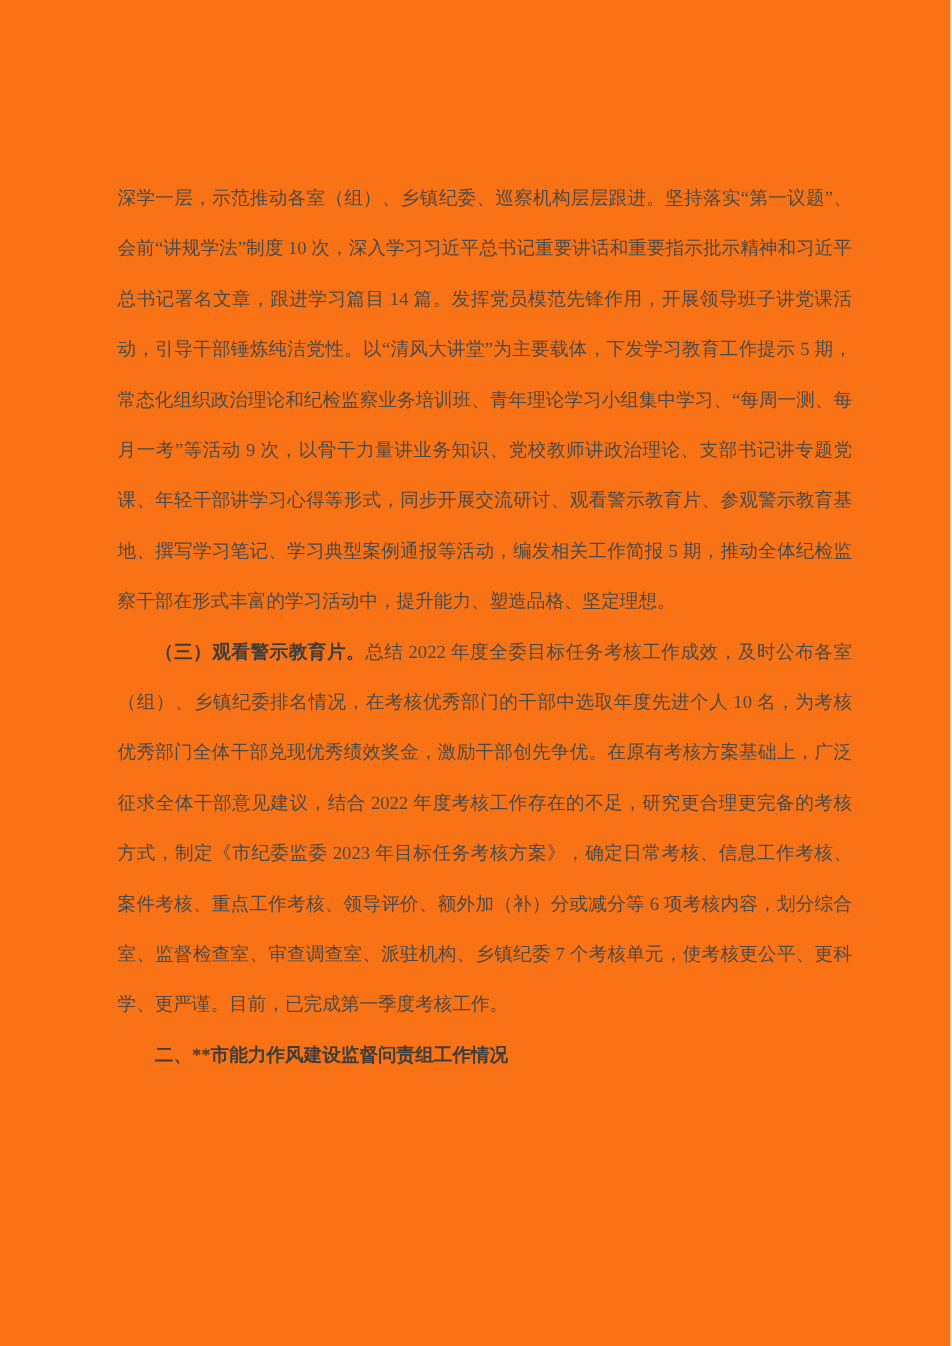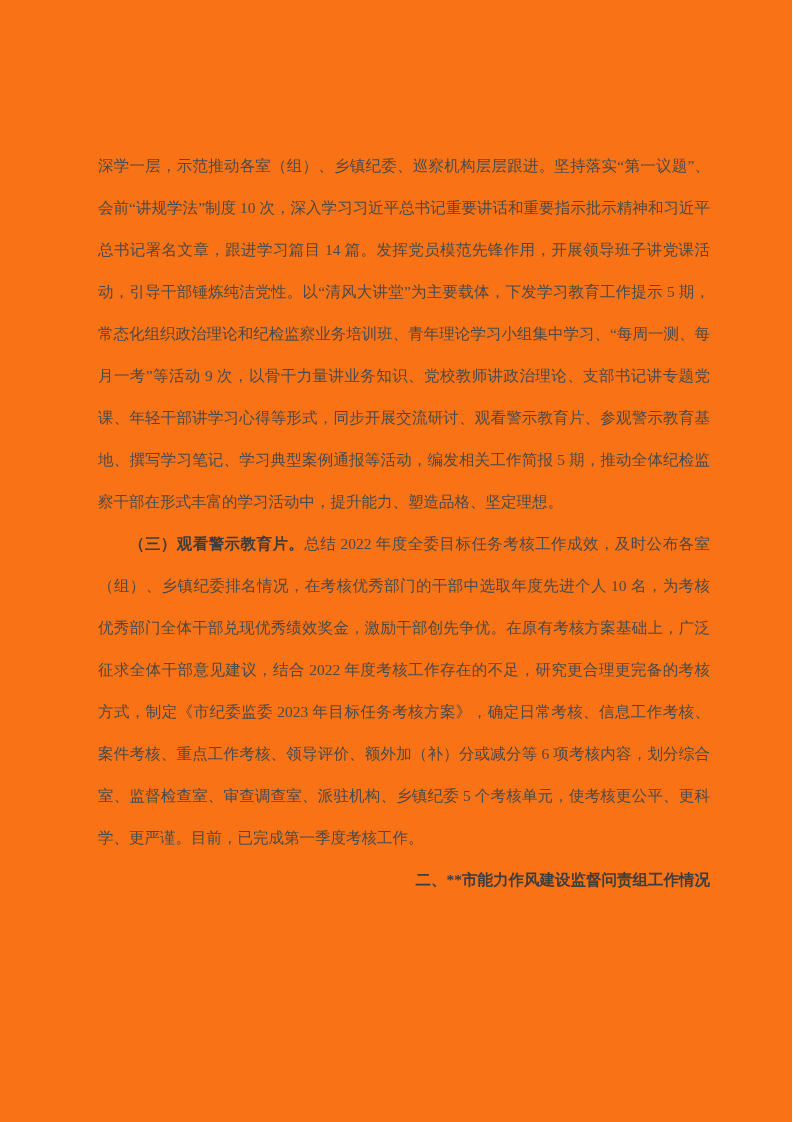--- a/index.html
+++ b/index.html
@@ -37,25 +37,25 @@
     .para.indent {
       text-indent: 31px;
     }
     .para .lead {
       font-weight: 700;
       color: #3d3d3d;
     }
     .para.heading {
       font-weight: 700;
       color: #3d3d3d;
-      text-align: right;
+      text-align: left;
     }
   </style>
 </head>
 <body>
 
 <div class="page">
   <div class="content">
     <p class="para">深学一层，示范推动各室（组）、乡镇纪委、巡察机构层层跟进。坚持落实“第一议题”、会前“讲规学法”制度 10 次，深入学习习近平总书记重要讲话和重要指示批示精神和习近平总书记署名文章，跟进学习篇目 14 篇。发挥党员模范先锋作用，开展领导班子讲党课活动，引导干部锤炼纯洁党性。以“清风大讲堂”为主要载体，下发学习教育工作提示 5 期，常态化组织政治理论和纪检监察业务培训班、青年理论学习小组集中学习、“每周一测、每月一考”等活动 9 次，以骨干力量讲业务知识、党校教师讲政治理论、支部书记讲专题党课、年轻干部讲学习心得等形式，同步开展交流研讨、观看警示教育片、参观警示教育基地、撰写学习笔记、学习典型案例通报等活动，编发相关工作简报 5 期，推动全体纪检监察干部在形式丰富的学习活动中，提升能力、塑造品格、坚定理想。</p>
-    <p class="para indent"><strong class="lead">（三）观看警示教育片。</strong><span>总结 2022 年度全委目标任务考核工作成效，及时公布各室（组）、乡镇纪委排名情况，在考核优秀部门的干部中选取年度先进个人 10 名，为考核优秀部门全体干部兑现优秀绩效奖金，激励干部创先争优。在原有考核方案基础上，广泛征求全体干部意见建议，结合 2022 年度考核工作存在的不足，研究更合理更完备的考核方式，制定《市纪委监委 2023 年目标任务考核方案》，确定日常考核、信息工作考核、案件考核、重点工作考核、领导评价、额外加（补）分或减分等 6 项考核内容，划分综合室、监督检查室、审查调查室、派驻机构、乡镇纪委 5 个考核单元，使考核更公平、更科学、更严谨。目前，已完成第一季度考核工作。</span></p>
+    <p class="para indent"><strong class="lead">（三）观看警示教育片。</strong><span>总结 2022 年度全委目标任务考核工作成效，及时公布各室（组）、乡镇纪委排名情况，在考核优秀部门的干部中选取年度先进个人 10 名，为考核优秀部门全体干部兑现优秀绩效奖金，激励干部创先争优。在原有考核方案基础上，广泛征求全体干部意见建议，结合 2022 年度考核工作存在的不足，研究更合理更完备的考核方式，制定《市纪委监委 2023 年目标任务考核方案》，确定日常考核、信息工作考核、案件考核、重点工作考核、领导评价、额外加（补）分或减分等 6 项考核内容，划分综合室、监督检查室、审查调查室、派驻机构、乡镇纪委 7 个考核单元，使考核更公平、更科学、更严谨。目前，已完成第一季度考核工作。</span></p>
     <p class="para indent heading">二、**市能力作风建设监督问责组工作情况</p>
   </div>
 </div>
 
 </body></html>

